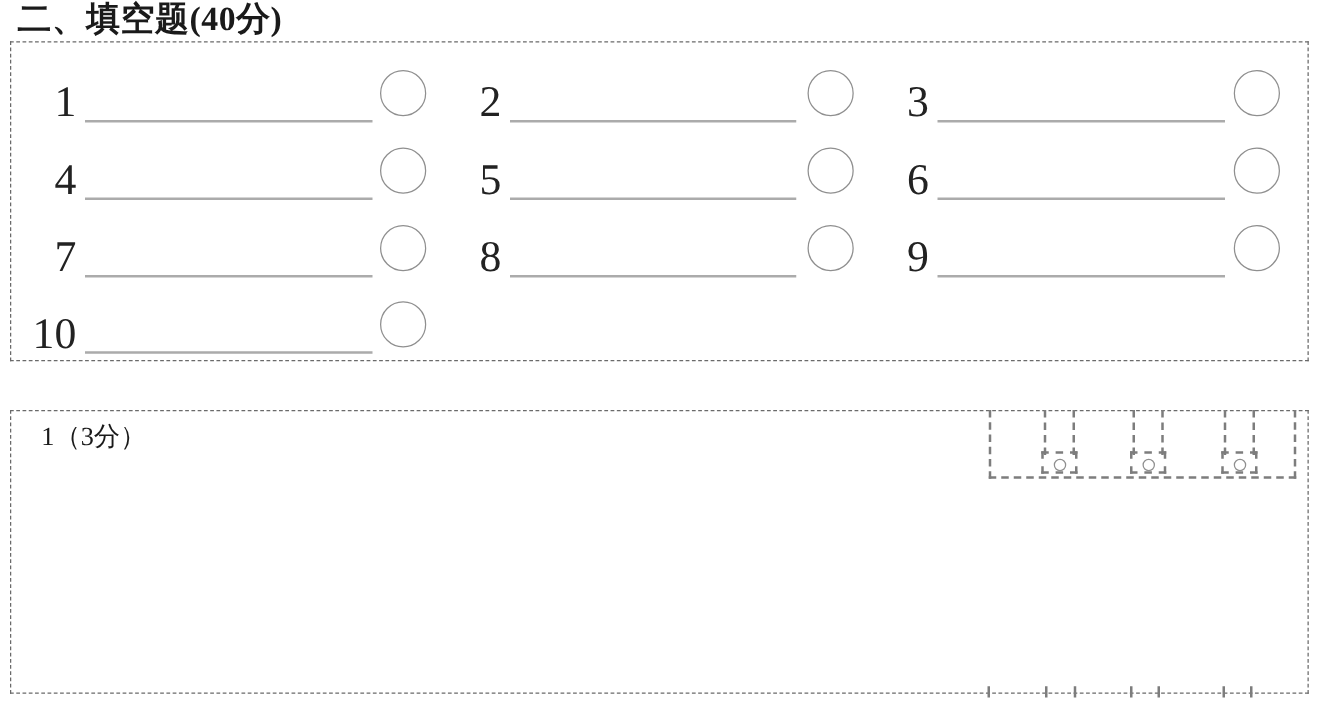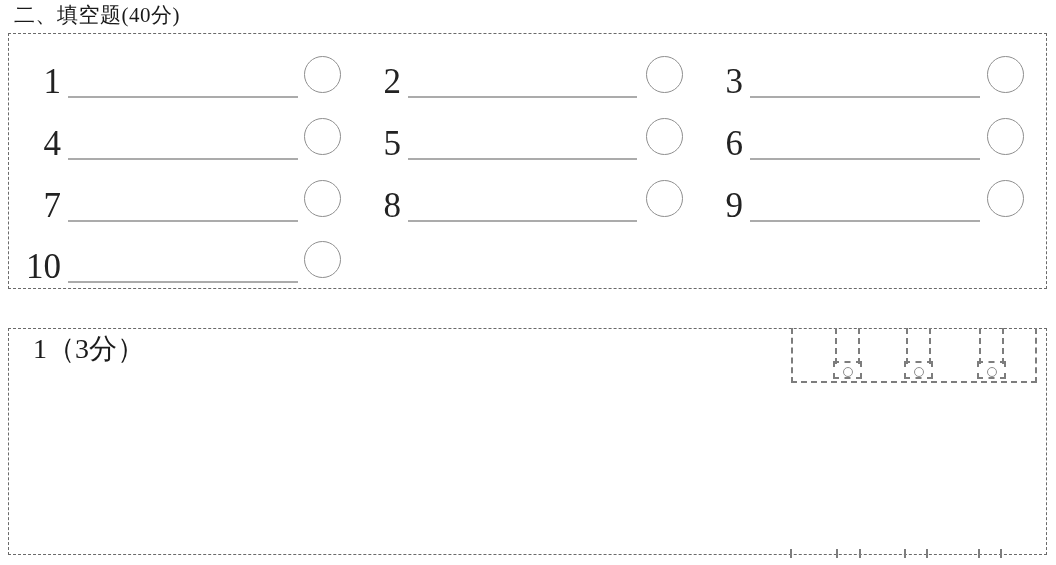--- a/index.html
+++ b/index.html
@@ -2,39 +2,39 @@
 <html style="--c-bg: #ffffff; --c-text: #1a1a1a; --c-border: #6a6a6a; --c-line: #ababab; --c-circle: #8f8f8f; --c-score: #7d7d7d;"><head>
 <meta charset="utf-8">
 <style>
   html,body{margin:0;padding:0;background:#fff;}
   .sheet{
     position:relative;width:1056px;height:565px;overflow:hidden;
     background:var(--c-bg,#ffffff);color:var(--c-text,#1a1a1a);
     font-family:"Liberation Serif","DejaVu Serif",serif;
   }
   .section-title{
-    position:absolute;left:14px;font-size:21px;line-height:26px;
-    font-weight:normal;letter-spacing:0.5px;white-space:nowrap;
+    position:absolute;left:14px;font-size:27px;line-height:26px;
+    font-weight:bold;letter-spacing:0.5px;white-space:nowrap;
   }
   .box{
     position:absolute;left:8px;width:1039px;box-sizing:border-box;
     border:1px dashed var(--c-border,#6a6a6a);
   }
   #fill-box{top:33px;height:256px;}
   #answer-box{top:328px;height:227px;}
   .item-num{
     position:absolute;width:70px;text-align:right;
     font-size:35px;line-height:1;color:#222;
   }
   .blank-line{position:absolute;height:2px;background:var(--c-line,#ababab);}
   .big-circle{
     position:absolute;width:37px;height:37px;box-sizing:border-box;
     border:1.5px solid var(--c-circle,#8f8f8f);border-radius:50%;background:transparent;
   }
-  .sub-item{position:absolute;left:24px;top:8px;font-size:28px;line-height:24px;}
+  .sub-item{position:absolute;left:24px;top:8px;font-size:21px;line-height:24px;}
   .score-rect{
     position:absolute;left:782px;top:-1px;width:246px;height:55px;box-sizing:border-box;
     border:2px dashed var(--c-score,#7d7d7d);border-top:none;
   }
   .score-unit{position:absolute;top:0;width:29px;height:51px;}
   .score-vline{
     position:absolute;top:0;width:0;height:36px;
     border-left:2px dashed var(--c-score,#7d7d7d);
   }
   .score-minibox{

